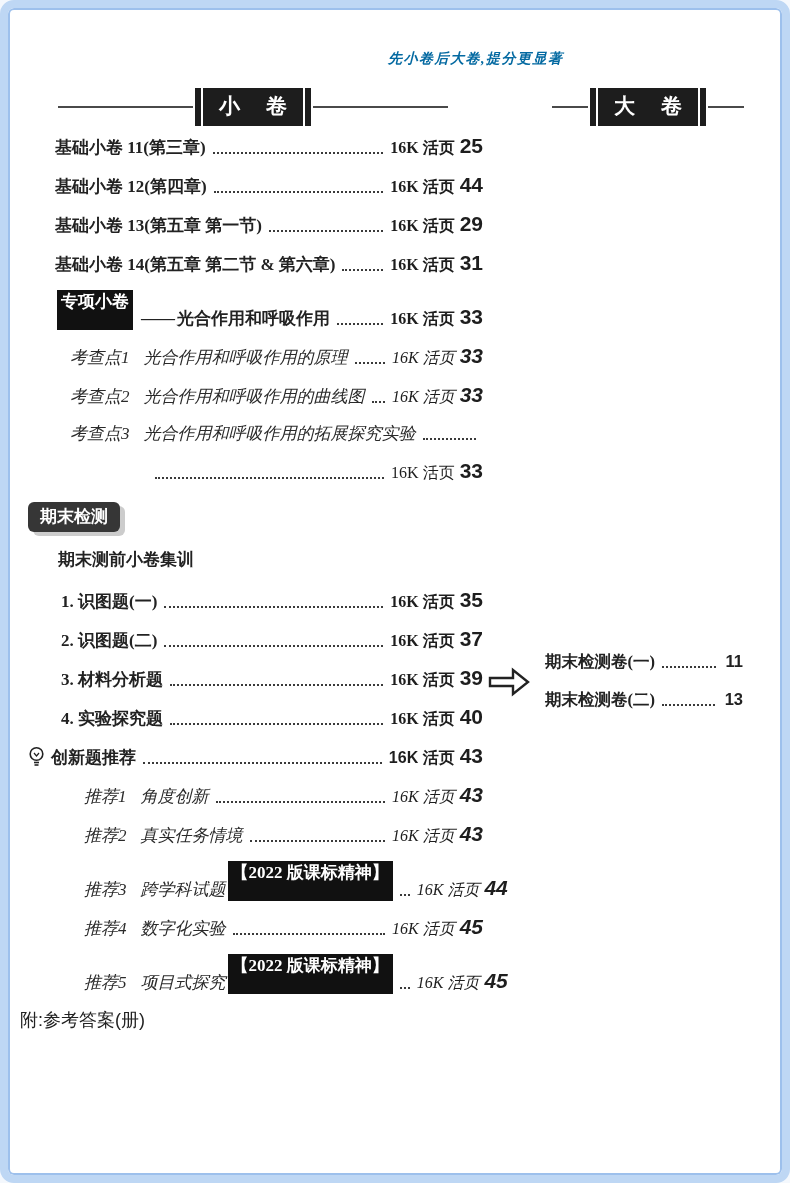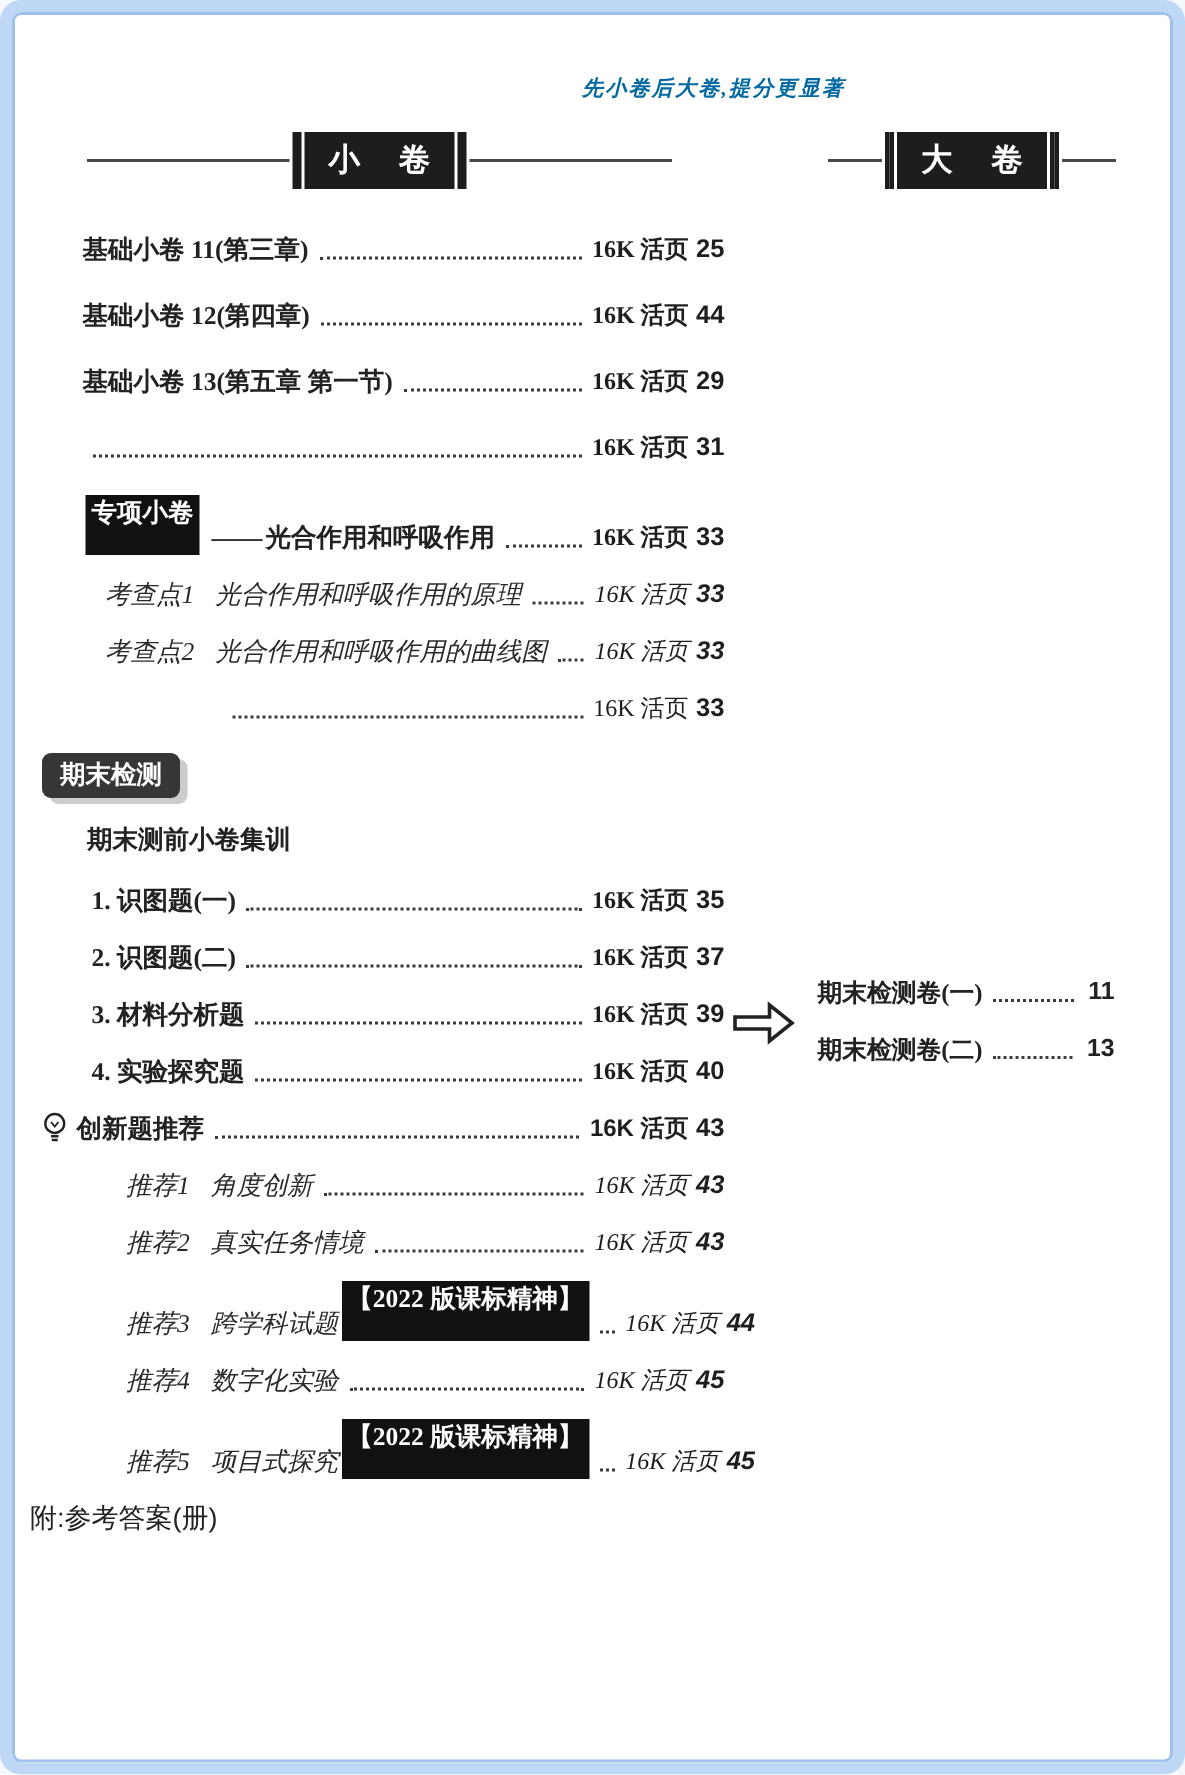--- a/index.html
+++ b/index.html
@@ -33,22 +33,22 @@
     font-family:"Liberation Sans","DejaVu Sans",sans-serif;
   }
   .banner-small{left:58px;top:88px;width:390px;}
   .banner-large{left:552px;top:88px;width:192px;}
 
   
   .toc{position:absolute;left:28px;top:134px;width:455px;}
   .row{display:flex;align-items:flex-end;margin-bottom:14px;line-height:23px;font-size:17px;white-space:nowrap;}
   .leader{flex:1;min-width:10px;border-bottom:2.5px dotted #3a3a3a;margin:0 7px 5px;}
   .ref{white-space:nowrap;font-size:16px;color:#1e1e1e;}
-  .pg{font-family:"Liberation Sans","DejaVu Sans",sans-serif;font-size:17px;margin-left:5px;}
-  .r-bold{font-weight:bold;margin-left:27px;margin-top:20px;}
+  .pg{font-family:"Liberation Sans","DejaVu Sans",sans-serif;font-size:21px;margin-left:5px;}
+  .r-bold{font-weight:bold;margin-left:27px;}
   .r-kai{margin-left:42px;font-style:italic;color:#2a2a2a;}
   .r-kai .no{margin-right:14px;font-style:italic;}
   .r-cont{margin-left:120px;}
   .r-drill{margin-left:33px;font-weight:bold;}
   .r-rec{margin-left:56px;font-style:italic;color:#2a2a2a;}
   .r-rec .no{margin-right:14px;}
   .badge-black{background:#111;color:#fff;font-style:normal;font-weight:bold;padding:0 4px 17px;margin-left:2px;}
   .dash{font-weight:bold;margin:0 2px 0 8px;}
   .section-badge{
     display:inline-block;background:#363636;color:#fff;font-weight:bold;font-size:17px;
@@ -109,20 +109,21 @@
     <span class="ref"><span>16K 活页</span><b class="pg">44</b></span>
   </div>
 
   <div class="row r-bold">
     <span>基础小卷 13(第五章 第一节)</span>
     <span class="leader"></span>
     <span class="ref"><span>16K 活页</span><b class="pg">29</b></span>
   </div>
 
   <div class="row r-bold">
+    <span>基础小卷 14(第五章 第二节 &amp; 第六章)</span>
     <span class="leader"></span>
     <span class="ref"><span>16K 活页</span><b class="pg">31</b></span>
   </div>
 
   <div class="row r-bold">
     <span class="badge-black">专项小卷</span>
     <span class="dash">——</span>
     <span>光合作用和呼吸作用</span>
     <span class="leader"></span>
     <span class="ref"><span>16K 活页</span><b class="pg">33</b></span>
@@ -135,20 +136,25 @@
     <span class="ref"><span>16K 活页</span><b class="pg">33</b></span>
   </div>
 
   <div class="row r-kai">
     <span class="no">考查点2</span>
     <span>光合作用和呼吸作用的曲线图</span>
     <span class="leader"></span>
     <span class="ref"><span>16K 活页</span><b class="pg">33</b></span>
   </div>
 
+  <div class="row r-kai">
+    <span class="no">考查点3</span>
+    <span>光合作用和呼吸作用的拓展探究实验</span>
+    <span class="leader"></span>
+  </div>
 
   <div class="row r-cont">
     <span class="leader"></span>
     <span class="ref"><span>16K 活页</span><b class="pg">33</b></span>
   </div>
 
   <div>
     <span class="section-badge">期末检测</span>
   </div>
 

